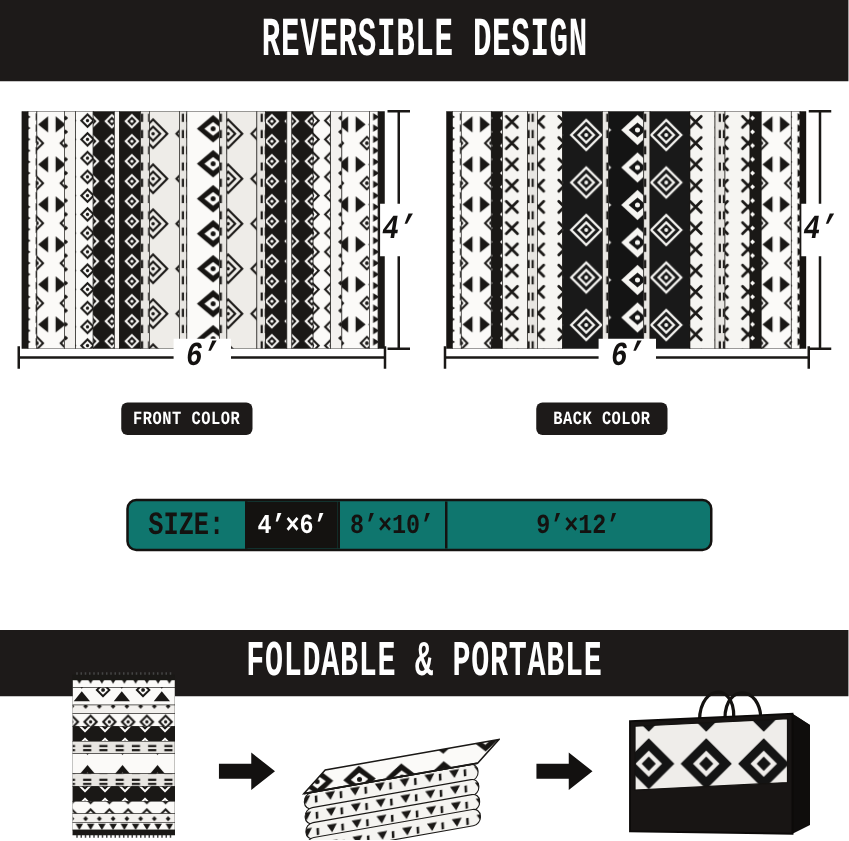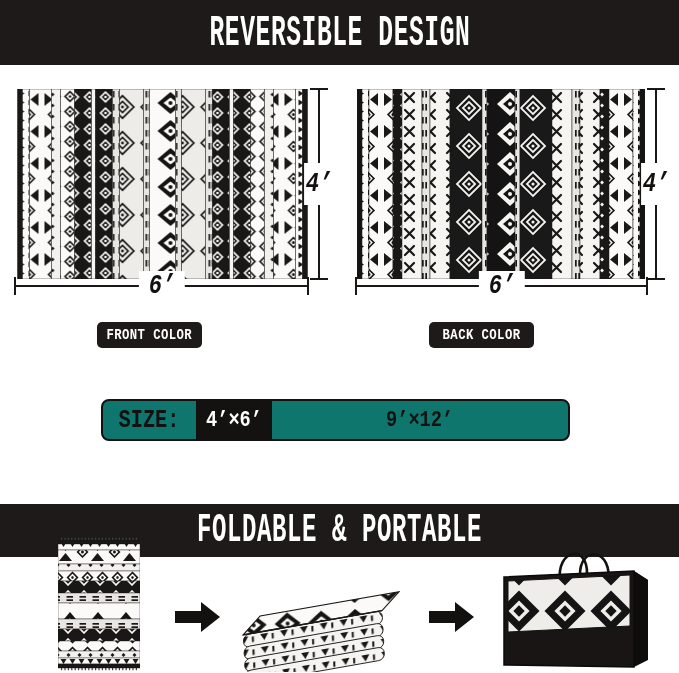--- a/index.html
+++ b/index.html
@@ -214,20 +214,23 @@
     <span>FRONT COLOR</span>
   </div>
 
   <div class="size-bar">
     <div class="size-title">
       <span>SIZE:</span>
     </div>
     <div class="size-cell selected" style="width:74px">
       <span>4’×6’</span>
     </div>
+    <div class="size-cell" style="width:86px">
+      <span>8’×10’</span>
+    </div>
     <div class="size-cell last">
       <span>9’×12’</span>
     </div>
   </div>
 
   <header class="banner banner-bottom">
     <span class="condensed">FOLDABLE &amp; PORTABLE</span>
   </header>
 
   <svg class="step" style="left:58px;top:537px" width="82" height="134" viewBox="0 0 82 134">

